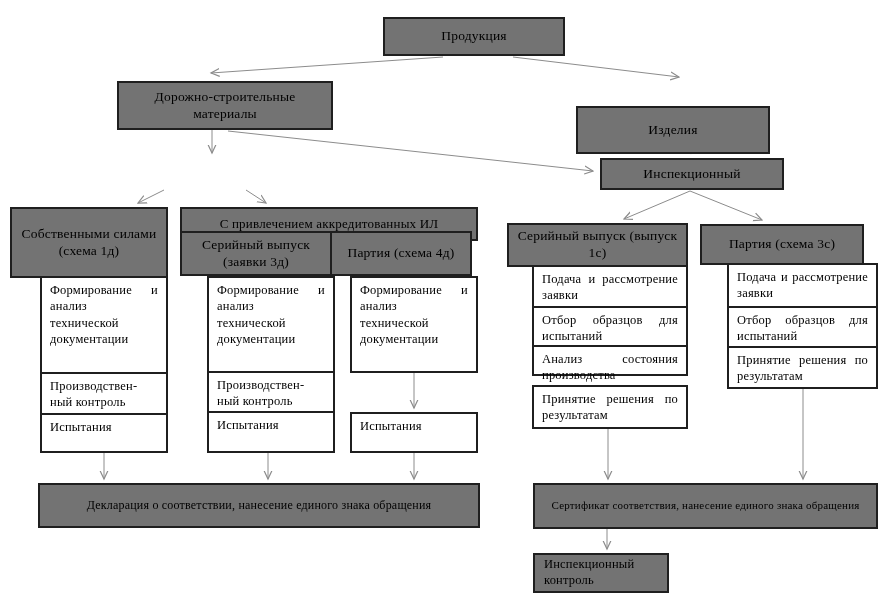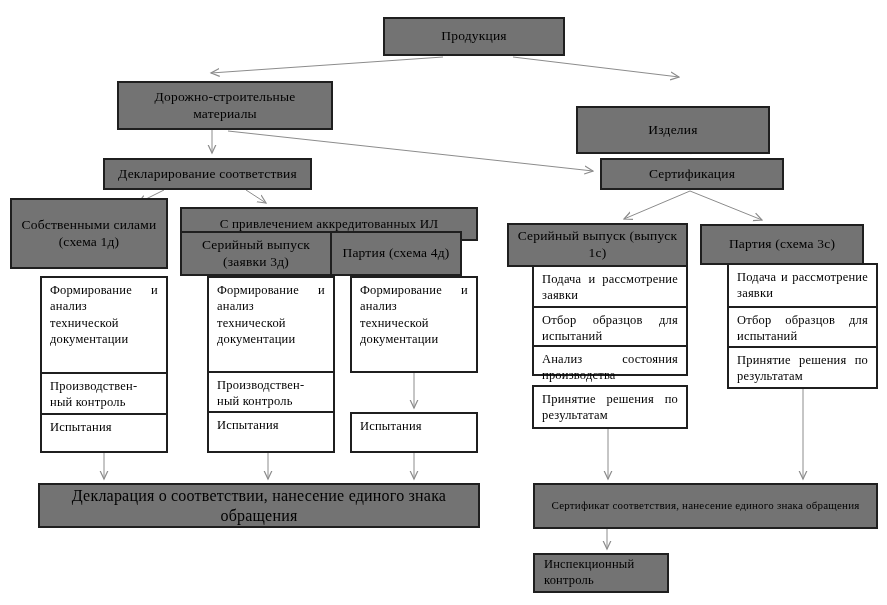--- a/index.html
+++ b/index.html
@@ -50,31 +50,30 @@
       <line x1="607" y1="529" x2="607" y2="549" marker-end="url(#arr)"></line>
     </g>
   </svg>
 
   <div class="box" style="left:383px;top:17px;width:182px;height:39px;">Продукция</div>
 
   <div class="box" style="left:117px;top:81px;width:216px;height:49px;">Дорожно-строительные материалы</div>
 
   <div class="box" style="left:576px;top:80px;width:194px;height:48px;margin-top:26px;">Изделия</div>
 
-  <div class="box" style="left:103px;top:158px;width:209px;height:32px;">Декларирование соответствия</div>
 
-  <div class="box" style="left:600px;top:158px;width:184px;height:32px;">Сертификация</div>
+  <div class="box" style="left:600px;top:158px;width:184px;height:32px;">Инспекционный</div>
 
-  <div class="box" style="left:10px;top:198px;width:158px;height:71px;">Собственными силами (схема 1д)</div>
+  <div class="box" style="left:10px;top:207px;width:158px;height:71px;">Собственными силами (схема 1д)</div>
 
   <div class="box" style="left:180px;top:207px;width:298px;height:34px;font-size:13px;">С привлечением аккредитованных ИЛ</div>
 
   <div class="box" style="left:180px;top:231px;width:152px;height:45px;">Серийный выпуск (заявки 3д)</div>
 
-  <div class="box" style="left:330px;top:231px;width:132px;height:45px;">Партия (схема 4д)</div>
+  <div class="box" style="left:330px;top:231px;width:142px;height:45px;">Партия (схема 4д)</div>
 
   <div class="box" style="left:507px;top:223px;width:181px;height:44px;">Серийный выпуск (выпуск 1с)</div>
 
   <div class="box" style="left:700px;top:224px;width:164px;height:41px;">Партия (схема 3с)</div>
 
   <div class="step" style="left:40px;top:276px;width:128px;height:98px;">Формирование и анализ технической документации</div>
   <div class="step" style="left:40px;top:372px;width:128px;height:43px;">Производствен-ный контроль</div>
   <div class="step" style="left:40px;top:413px;width:128px;height:40px;">Испытания</div>
 
   <div class="step" style="left:207px;top:276px;width:128px;height:97px;">Формирование и анализ технической документации</div>
@@ -86,19 +85,19 @@
 
   <div class="step" style="left:532px;top:265px;width:156px;height:43px;">Подача и рассмотрение заявки</div>
   <div class="step" style="left:532px;top:306px;width:156px;height:41px;">Отбор образцов для испытаний</div>
   <div class="step" style="left:532px;top:345px;width:156px;height:31px;">Анализ состояния производства</div>
   <div class="step" style="left:532px;top:385px;width:156px;height:44px;">Принятие решения по результатам</div>
 
   <div class="step" style="left:727px;top:263px;width:151px;height:45px;">Подача и рассмотрение заявки</div>
   <div class="step" style="left:727px;top:306px;width:151px;height:42px;">Отбор образцов для испытаний</div>
   <div class="step" style="left:727px;top:346px;width:151px;height:43px;">Принятие решения по результатам</div>
 
-  <div class="box" style="left:38px;top:483px;width:442px;height:45px;font-size:16px;">Декларация о соответствии, нанесение единого знака обращения</div>
+  <div class="box" style="left:38px;top:483px;width:442px;height:45px;font-size:12px;">Декларация о соответствии, нанесение единого знака обращения</div>
 
   <div class="box" style="left:533px;top:483px;width:345px;height:46px;font-size:11px;">Сертификат соответствия, нанесение единого знака обращения</div>
 
   <div class="box left-align" style="left:533px;top:553px;width:136px;height:40px;font-size:12.5px;">Инспекционный контроль</div>
 
 </div>
 
 </body></html>

